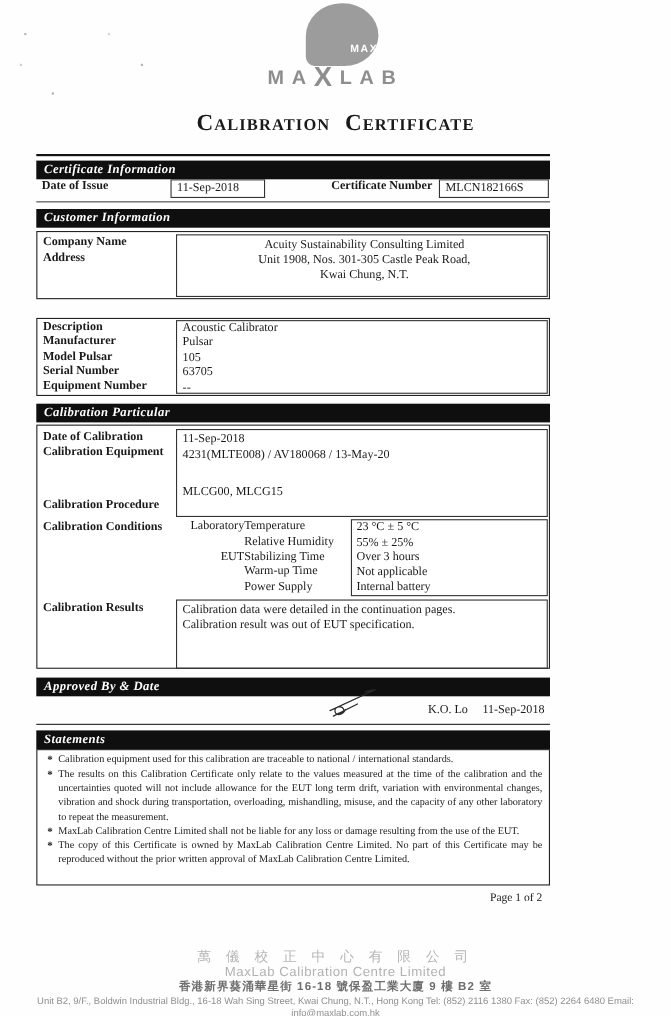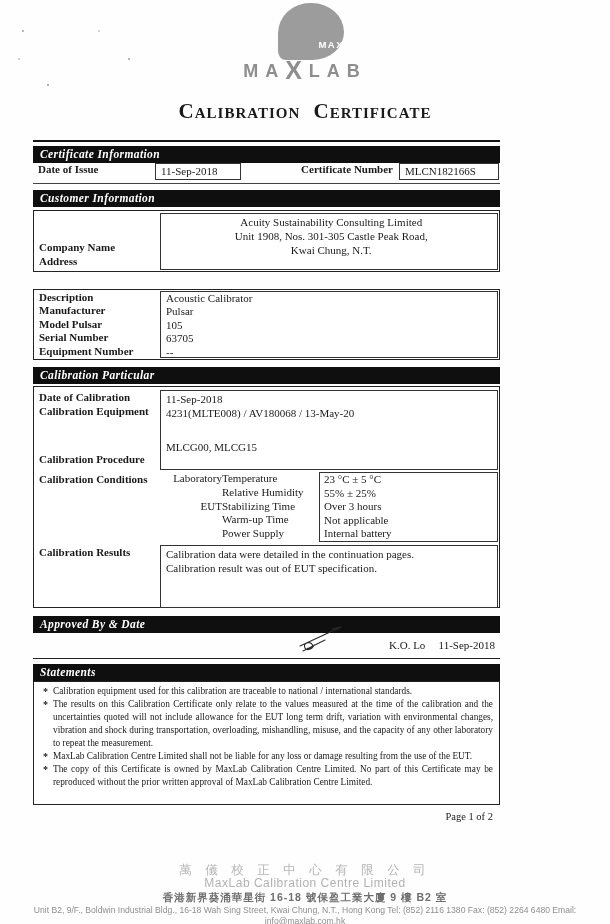--- a/index.html
+++ b/index.html
@@ -34,21 +34,21 @@
   .val-box{border:1px solid #333;height:17px;line-height:15px;padding-left:5px;box-sizing:border-box;background:#fff;}
   .date-box{width:86px;}
   .lbl-certnum{margin-left:auto;padding-right:6px;font-family:Liberation Serif, serif;}
   .num-box{width:100px;margin-right:1px;}
 
   .gap6{height:6px;} .gap3{height:3px;} .gap15{height:15px;} .gap2{height:2px;}
   .gap7{height:7px;} .gap8{height:8px;} .gap5{height:5px;}
 
   
   .cust-box{height:62px;display:flex;}
-  .cust-labels{width:126px;padding:2px 0 0 5px;box-sizing:border-box;margin-top:27px;}
+  .cust-labels{width:126px;padding:2px 0 0 5px;box-sizing:border-box;}
   .cust-labels div{line-height:14px;}
   .cust-values{flex:1;margin:1.5px 1.5px 1.5px 0;padding:1px 0 0 5px;}
   .cust-values div{line-height:14px;text-align:center;}
 
   
   .eut-box{height:71px;display:flex;}
   .eut-labels{width:126px;padding:1px 0 0 5px;box-sizing:border-box;}
   .eut-labels div{line-height:13.4px;}
   .eut-values{flex:1;margin:1px 1px 1px 0;padding:0 0 0 5px;}
   .eut-values div{line-height:13.4px;}

